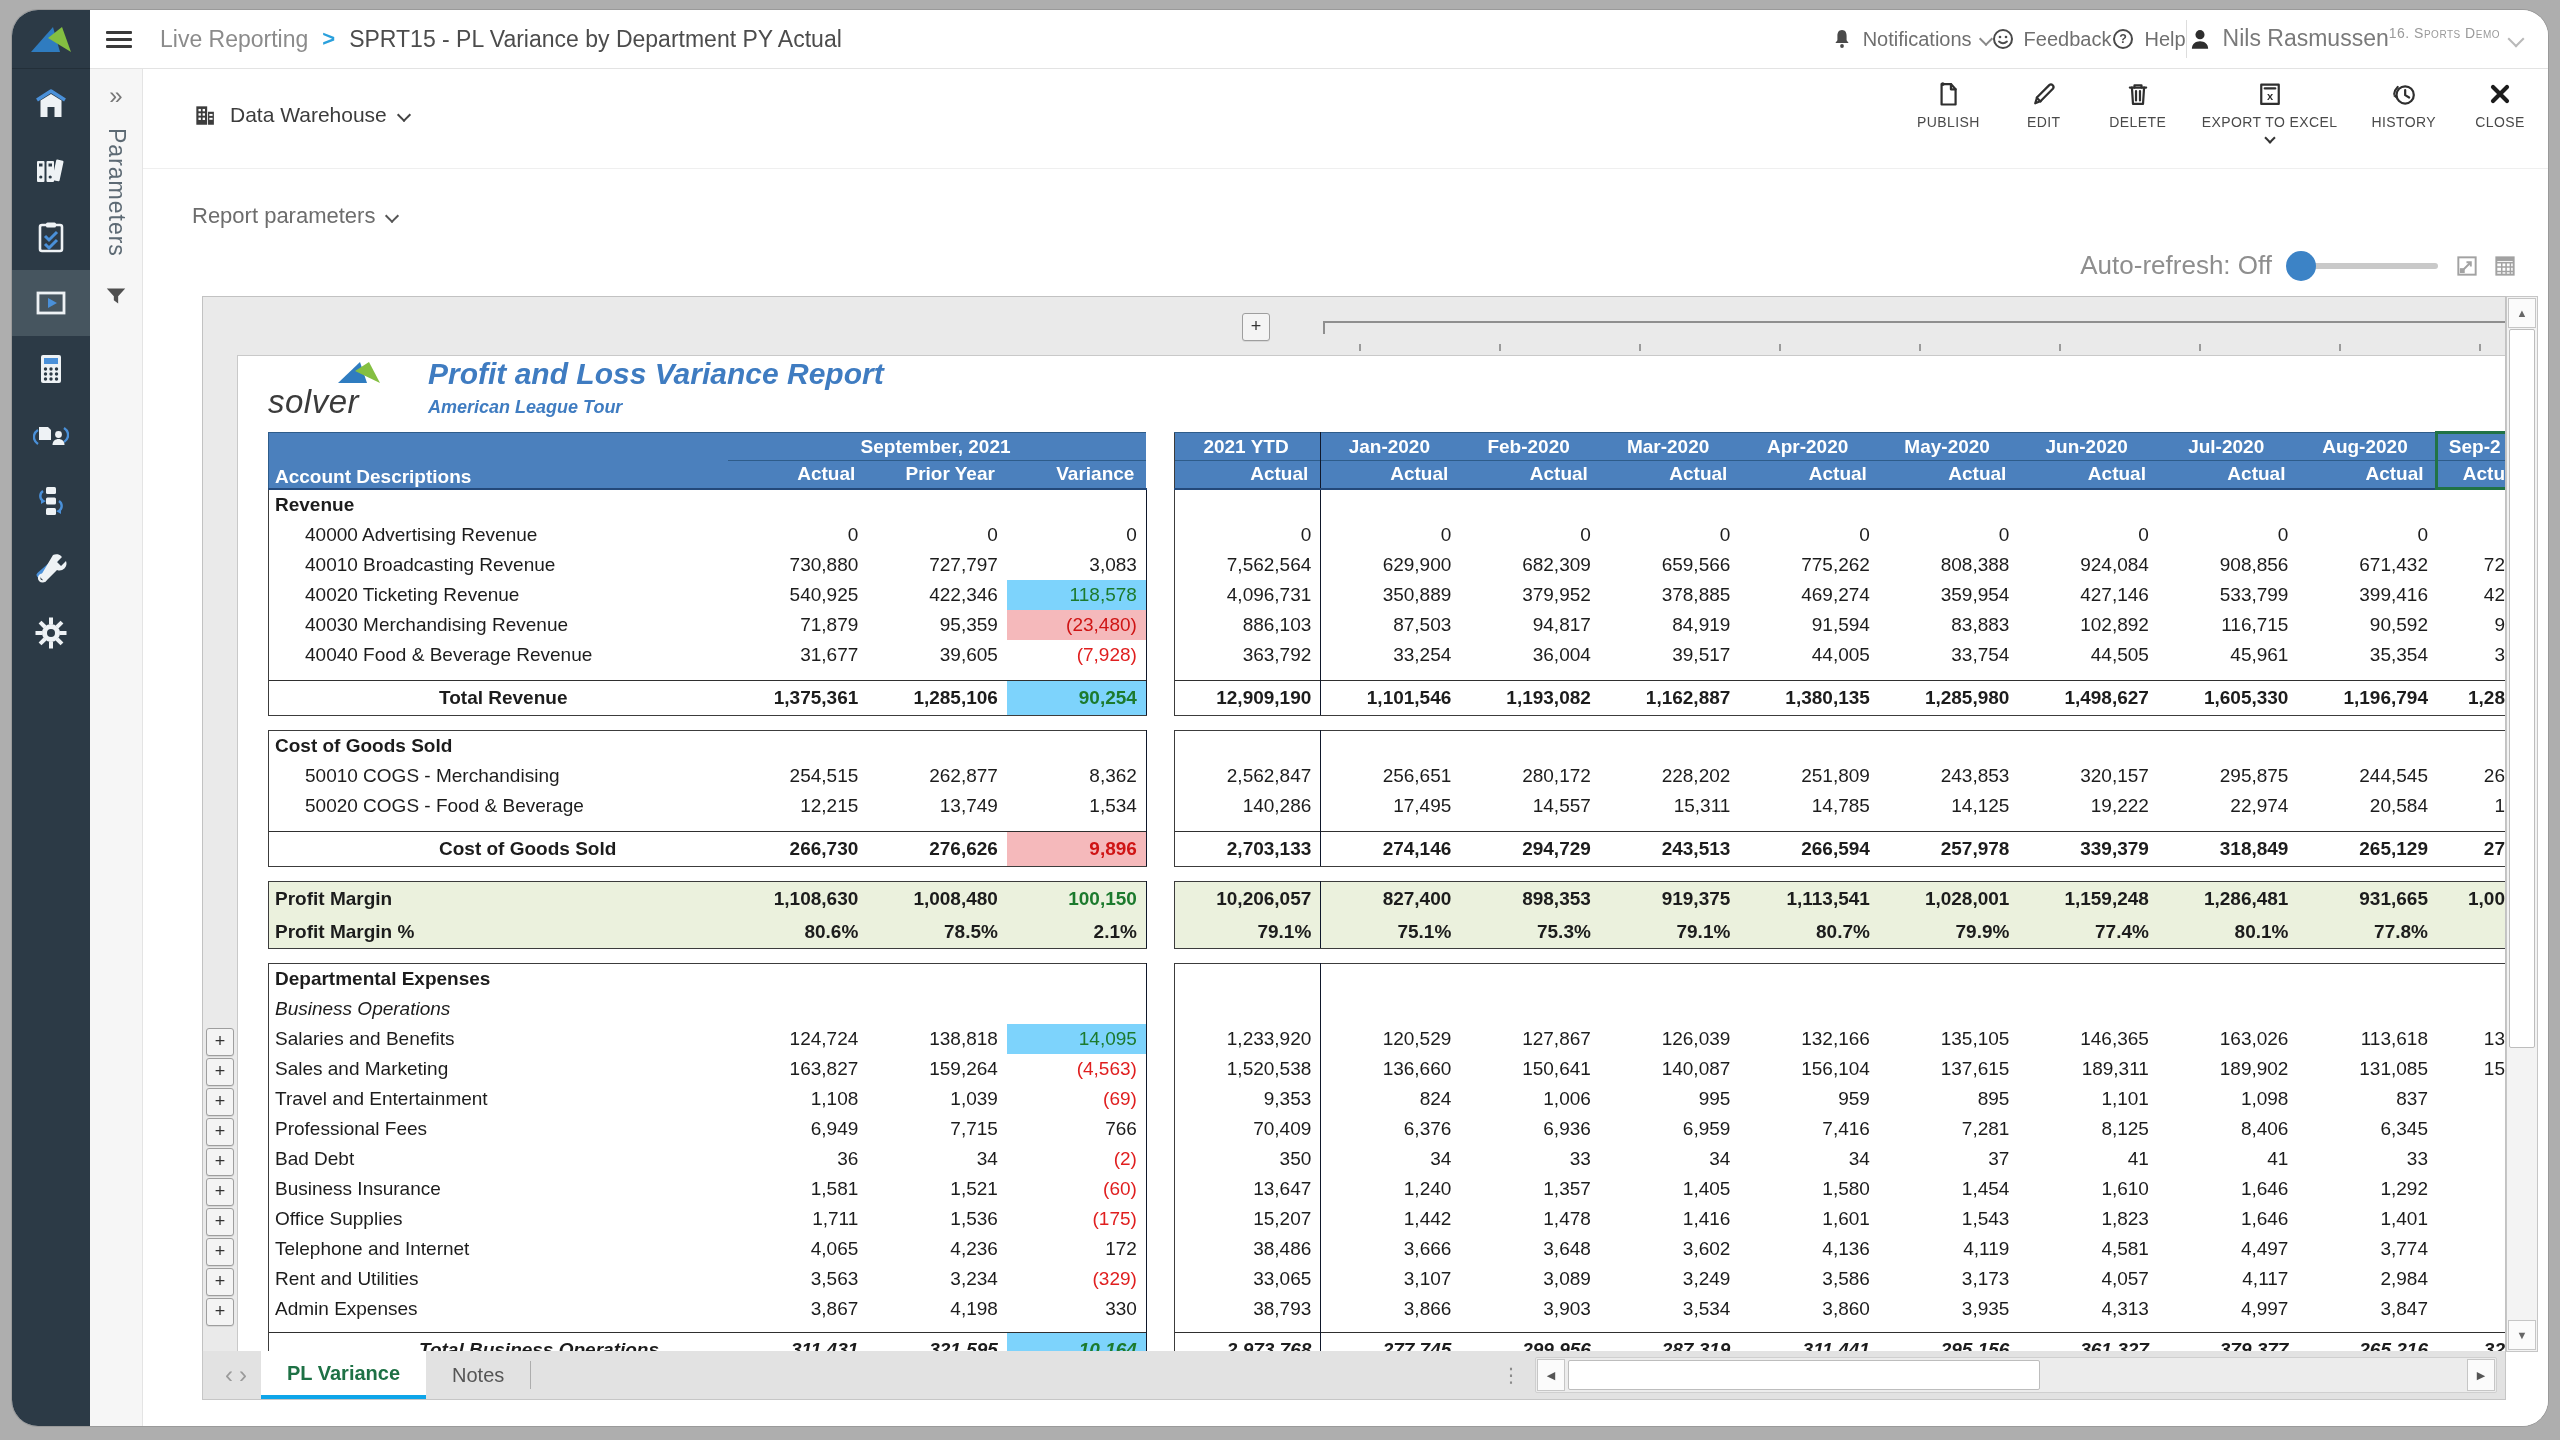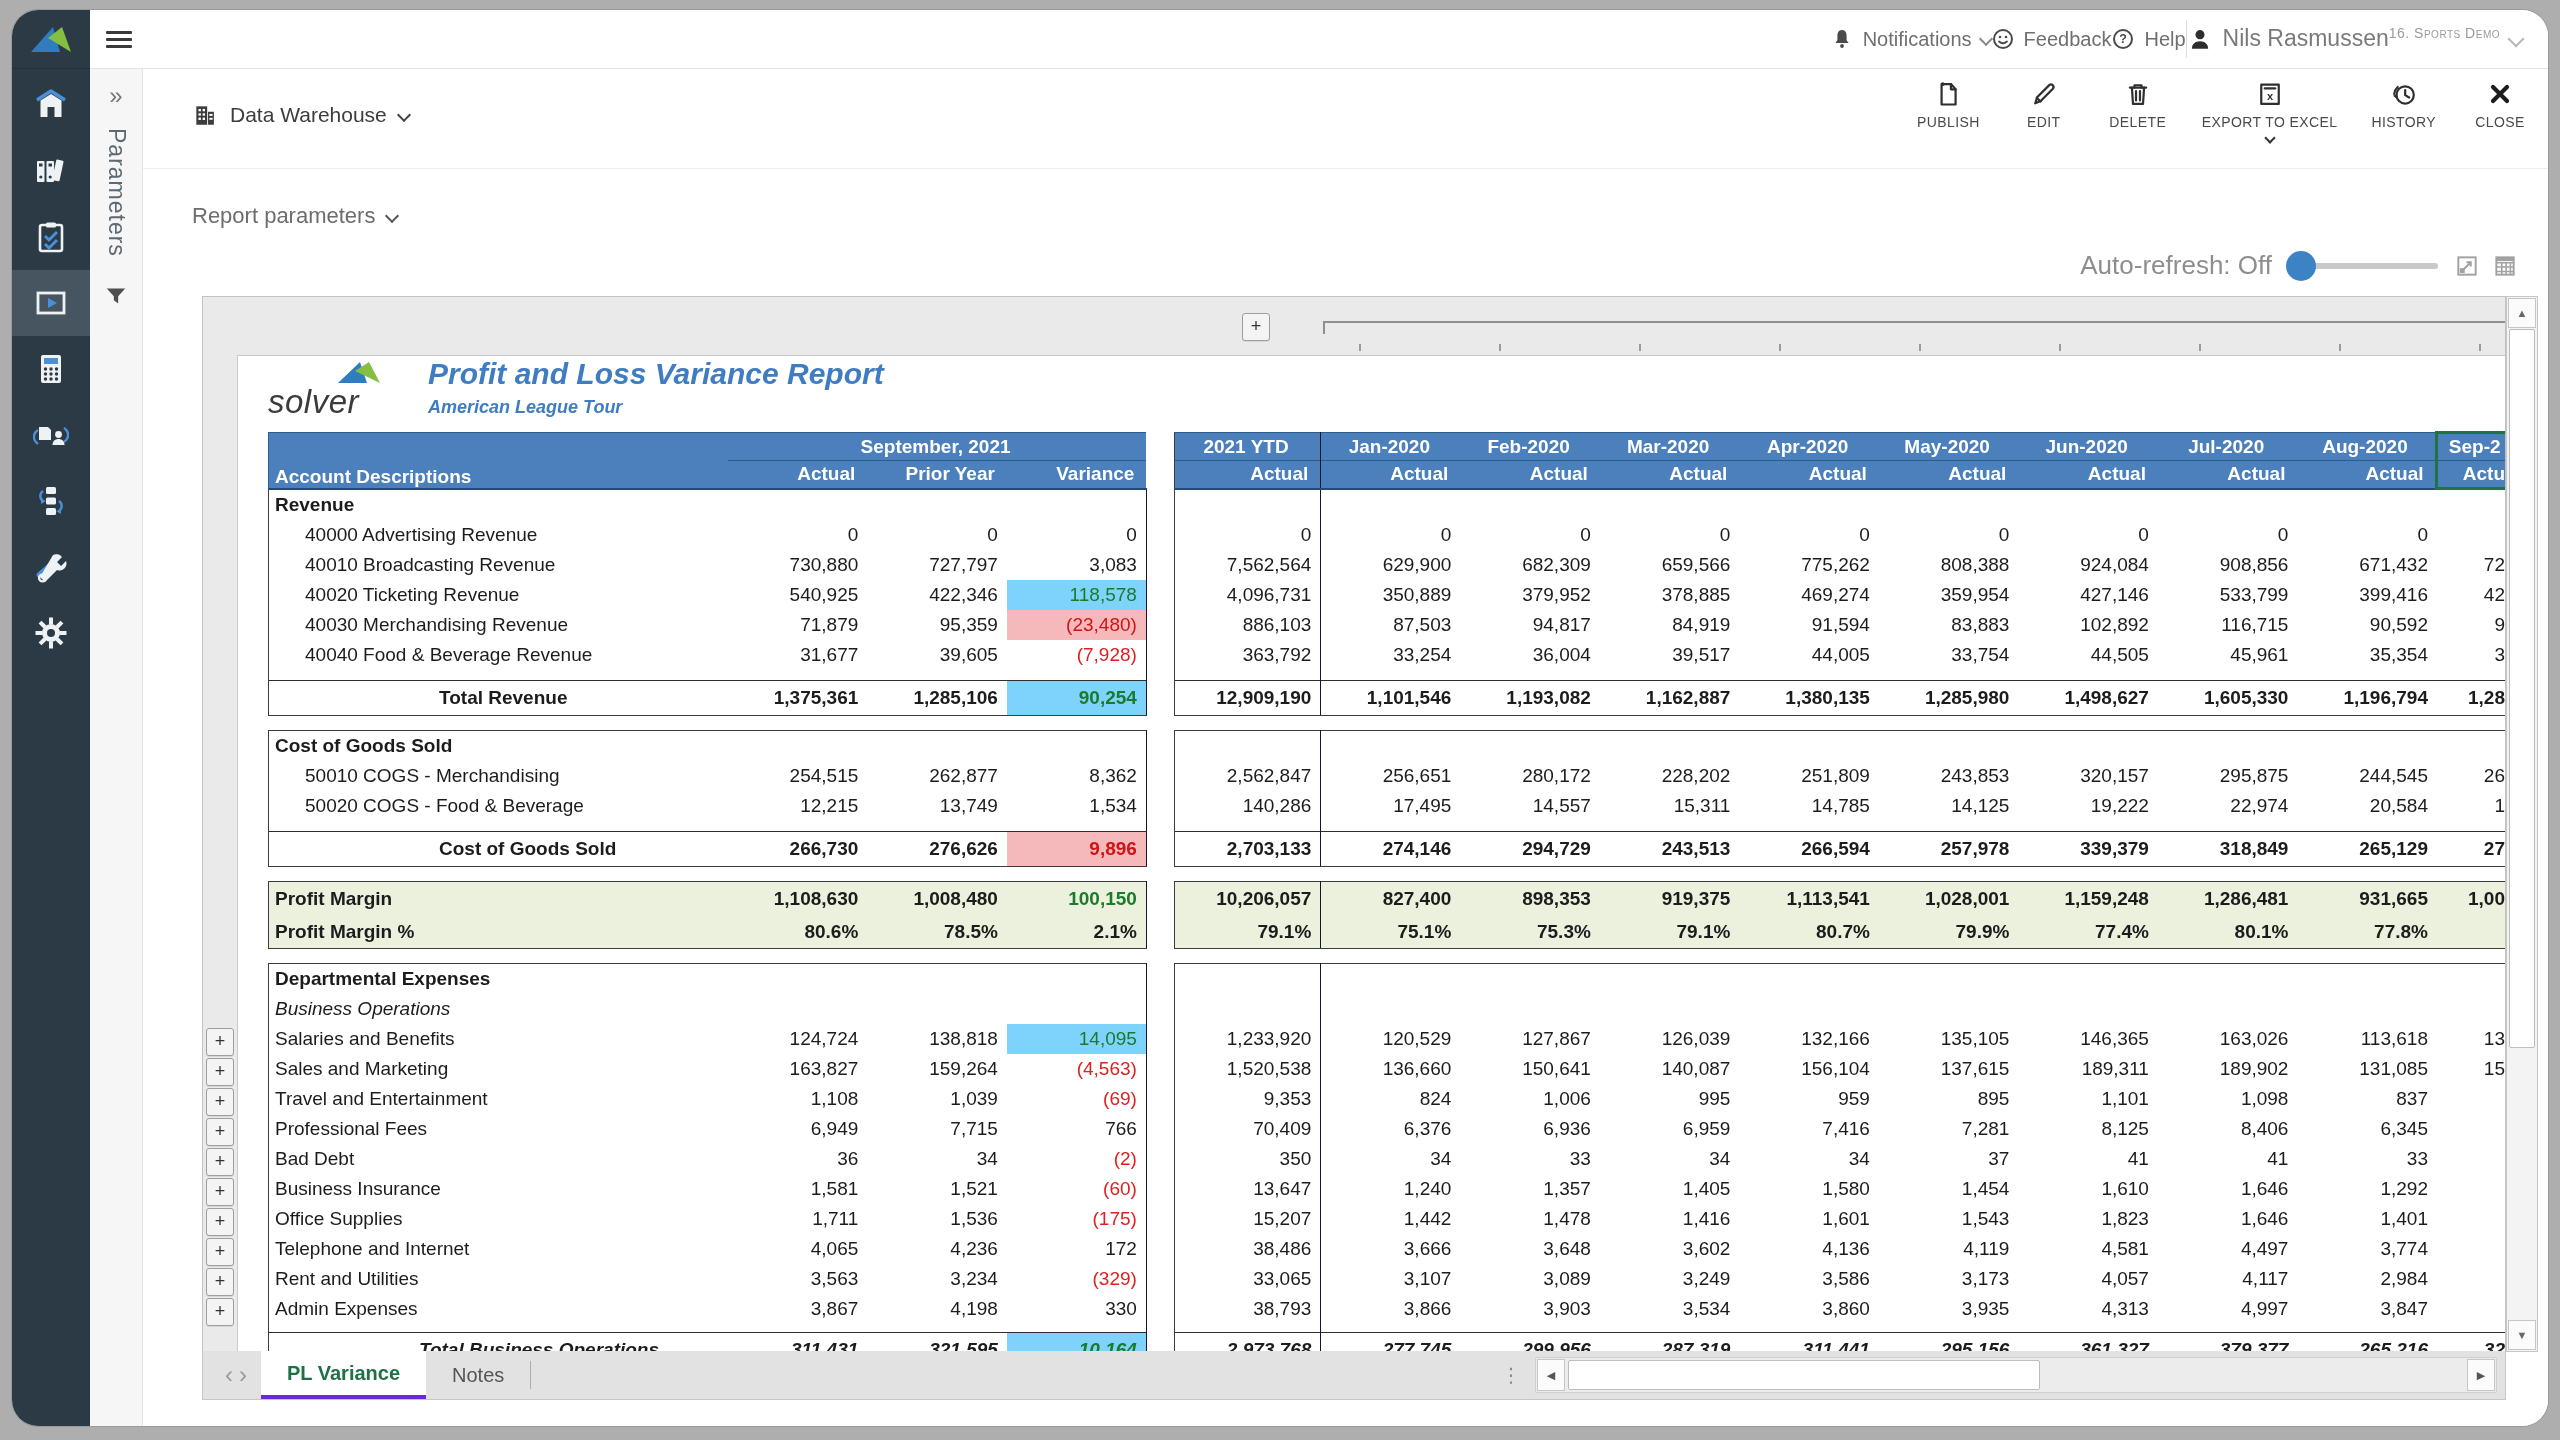--- a/index.html
+++ b/index.html
@@ -111,21 +111,21 @@
 
   
   .vscroll{position:absolute;right:0;top:0;bottom:48px;width:30px;background:#f3f3f3;border:1px solid #c6c6c6;}
   .vs-btn{position:absolute;left:1px;right:1px;height:28px;background:#fbfbfb;border:1px solid #c6c6c6;color:#666;font-size:11px;display:flex;align-items:center;justify-content:center;cursor:pointer;}
   .vs-up{top:1px;} .vs-dn{bottom:1px;}
   .vs-thumb{position:absolute;left:2px;right:2px;top:32px;height:68%;background:#fff;border:1px solid #bdbdbd;border-radius:2px;cursor:grab;}
   .bottombar{position:absolute;left:0;right:32px;bottom:0;height:48px;background:#e2e2e2;border:1px solid #c6c6c6;border-top:none;display:flex;align-items:stretch;}
   .tab-navs{display:flex;align-items:center;gap:6px;padding:0 14px 0 22px;color:#9a9a9a;font-size:24px;}
   .tab-navs span{cursor:pointer;}
   .sheettab{display:flex;align-items:center;padding:0 26px;font-size:20px;cursor:pointer;position:relative;}
-  .sheettab.active{background:#fff;color:#1e7145;font-weight:bold;border-bottom:4px solid #6d28d9;}
+  .sheettab.active{background:#fff;color:#1e7145;font-weight:bold;border-bottom:4px solid #0ea5e9;}
   .sheettab.plain{color:#555;}
   .tabdiv{width:1px;background:#adadad;margin:10px 0;}
   .dots{margin-left:auto;color:#8a8a8a;font-size:20px;display:flex;align-items:center;padding-right:10px;}
   .hscroll{position:relative;flex:0 0 960px;margin:6px 8px 6px 4px;background:#ececec;border:1px solid #cfcfcf;border-radius:2px;}
   .hs-btn{position:absolute;top:1px;bottom:1px;width:26px;background:#fbfbfb;border:1px solid #c6c6c6;color:#555;font-size:11px;display:flex;align-items:center;justify-content:center;cursor:pointer;}
   .hs-l{left:1px;} .hs-r{right:1px;}
   .hs-thumb{position:absolute;top:2px;bottom:2px;left:32px;width:470px;background:#fff;border:1px solid #bdbdbd;border-radius:2px;cursor:grab;}
 </style>
 </head>
 <body>
@@ -237,20 +237,25 @@
           </div>
         </div>
   </nav>
 
   <header class="topbar">
     <div class="burger">
           <div></div>
           <div></div>
           <div></div>
         </div>
+    <div class="crumbs">
+      <span>Live Reporting</span>
+      <span class="crumb-sep">&gt;</span>
+      <span class="crumb-title">SPRT15 - PL Variance by Department PY Actual</span>
+    </div>
     <div class="top-right">
       <div class="top-link">
         <svg viewBox="0 0 24 24">
               <path d="M12 3 C8.5 3 7.4 5.8 7.4 9 v4.2 L5.4 16 h13.2 l-2-2.8 V9 c0-3.2-1.1-6-4.6-6 z" fill="#4a4a4a"></path>
               <circle cx="12" cy="19" r="1.9" fill="#4a4a4a"></circle>
             </svg>
         <span>Notifications</span>
         <span class="chev" style="color:#888"></span>
       </div>
       <div class="top-link">

